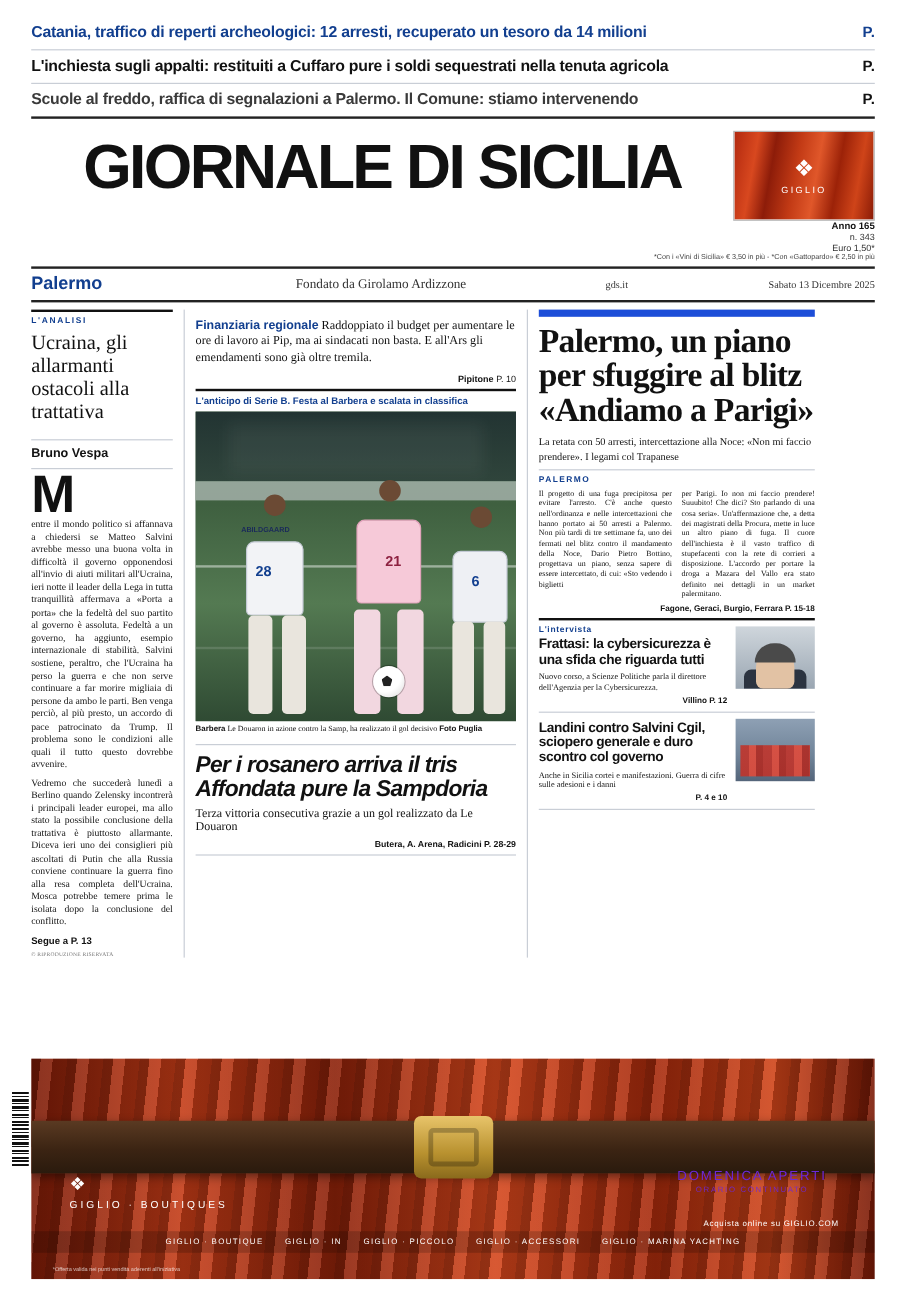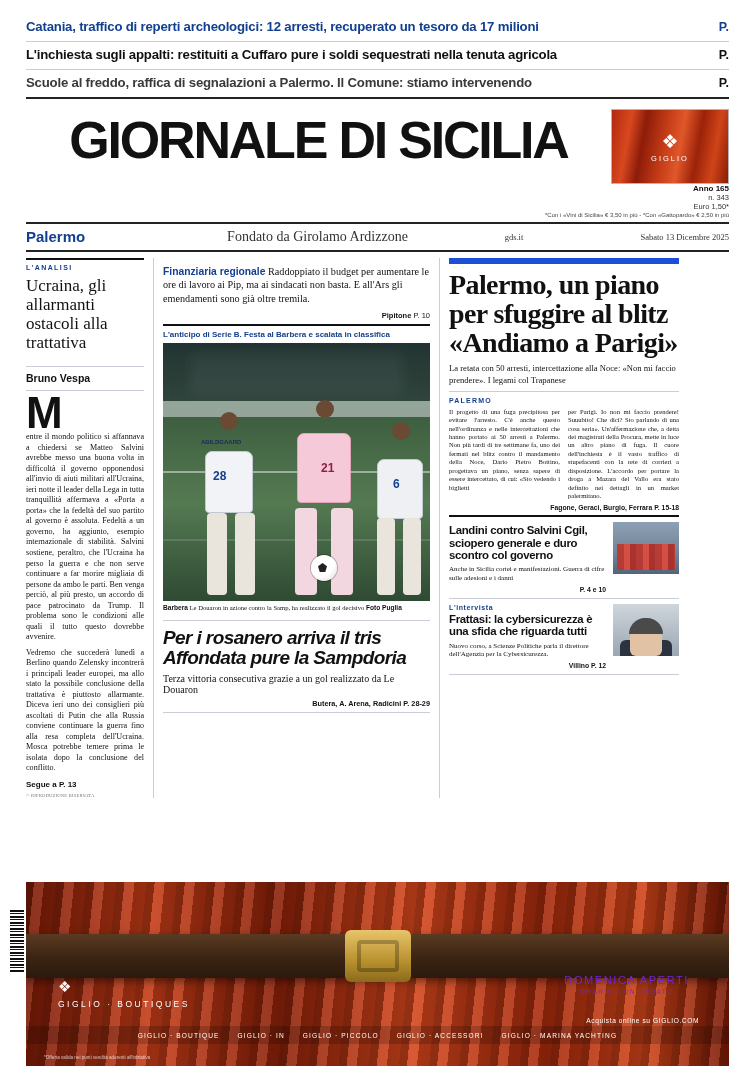--- a/index.html
+++ b/index.html
@@ -51,21 +51,21 @@
   .ad-box .giglio .mark { font-size:19px; line-height:1; }
   .ad-box .giglio .nm { font-family:"Liberation Sans", sans-serif; font-size:7.5px; letter-spacing:2px; margin-top:3px; }
 
   .anno { text-align:right; padding:0 26px; font-family:"Liberation Sans", sans-serif; }
   .anno .l1 { font-size:8px; font-weight:bold; color:#111; }
   .anno .l2 { font-size:7.5px; color:#333; }
   .anno .l3 { font-size:6px; color:#444; margin-top:1px; }
 
   .infobar { display:flex; align-items:center; border-top:2px solid #222; border-bottom:2px solid #222; margin:4px 26px 0 26px; padding:4px 0 5px 0; }
   .infobar .city { font-family:"Liberation Sans", sans-serif; font-weight:bold; font-size:15px; color:#123f8f; width:150px; }
-  .infobar .mid { flex:1; text-align:center; font-size:14px; color:#333; }
+  .infobar .mid { flex:1; text-align:center; font-size:11px; color:#333; }
   .infobar .site { width:110px; text-align:center; font-size:8.5px; color:#333; }
   .infobar .date { width:160px; text-align:right; font-size:8.5px; color:#333; }
 
   
   .content { display:flex; padding:0 26px; margin-top:6px; }
   .col-left { width:128px; padding-right:9px; border-right:1px solid #c9ced6; }
   .col-mid { width:285px; padding:0 9px; }
   .col-right { width:240px; padding-left:9px; border-left:1px solid #c9ced6; }
 
   
@@ -175,21 +175,21 @@
   .barcode { position:absolute; left:10px; bottom:108px; width:14px; height:62px;
     background:repeating-linear-gradient(180deg,#111 0 2px,#fff 2px 3px,#111 3px 4px,#fff 4px 6px); }
 </style>
 </head>
 <body>
 
 <div class="page">
 
   <div class="teasers">
     <div class="teaser blue">
-      <div class="txt">Catania, traffico di reperti archeologici: 12 arresti, recuperato un tesoro da 17 milioni</div>
+      <div class="txt">Catania, traffico di reperti archeologici: 12 arresti, recuperato un tesoro da 14 milioni</div>
       <div class="pg"><span>P.</span><span class="num">11</span></div>
     </div>
     <div class="teaser dark">
       <div class="txt">L'inchiesta sugli appalti: restituiti a Cuffaro pure i soldi sequestrati nella tenuta agricola</div>
       <div class="pg"><span>P.</span><span class="num">11</span></div>
     </div>
     <div class="teaser grey">
       <div class="txt">Scuole al freddo, raffica di segnalazioni a Palermo. Il Comune: stiamo intervenendo</div>
       <div class="pg"><span>P.</span><span class="num">20</span></div>
     </div>
@@ -316,39 +316,39 @@
         <div class="c">Il progetto di una fuga precipitosa per evitare l'arresto. C'è anche questo nell'ordinanza e nelle intercettazioni che hanno portato ai 50 arresti a Palermo. Non più tardi di tre settimane fa, uno dei fermati nel blitz contro il mandamento della Noce, Dario Pietro Bottino, progettava un piano, senza sapere di essere intercettato, di cui: «Sto vedendo i biglietti</div>
         <div class="c">per Parigi. Io non mi faccio prendere! Suuubito! Che dici? Sto parlando di una cosa seria». Un'affermazione che, a detta dei magistrati della Procura, mette in luce un altro piano di fuga. Il cuore dell'inchiesta è il vasto traffico di stupefacenti con la rete di corrieri a disposizione. L'accordo per portare la droga a Mazara del Vallo era stato definito nei dettagli in un market palermitano.</div>
       </div>
       <div class="r-credit">
         <span>Fagone, Geraci, Burgio, Ferrara</span>
         <span>P. 15-18</span>
       </div>
 
       <div class="brief">
         <div class="txt">
-          <h3>Landini contro Salvini Cgil, sciopero generale e duro scontro col governo</h3>
-          <p>Anche in Sicilia cortei e manifestazioni. Guerra di cifre sulle adesioni e i danni</p>
-          <div class="pgs">P. 4 e 10</div>
-        </div>
-        <div class="thumb protest"></div>
-      </div>
-
-      <div class="brief">
-        <div class="txt">
           <div class="kick">L'intervista</div>
           <h3>Frattasi: la cybersicurezza è una sfida che riguarda tutti</h3>
           <p>Nuovo corso, a Scienze Politiche parla il direttore dell'Agenzia per la Cybersicurezza.</p>
           <div class="pgs">Villino  P. 12</div>
         </div>
         <div class="thumb portrait">
           <div class="suit"></div>
           <div class="face"></div>
           <div class="hair"></div>
         </div>
+      </div>
+
+      <div class="brief">
+        <div class="txt">
+          <h3>Landini contro Salvini Cgil, sciopero generale e duro scontro col governo</h3>
+          <p>Anche in Sicilia cortei e manifestazioni. Guerra di cifre sulle adesioni e i danni</p>
+          <div class="pgs">P. 4 e 10</div>
+        </div>
+        <div class="thumb protest"></div>
       </div>
     </div>
   </div>
 
   <div class="barcode"></div>
 
   <div class="bottom-ad">
     <div class="bg"></div>
     <div class="belt"></div>
     <div class="buckle"></div>

